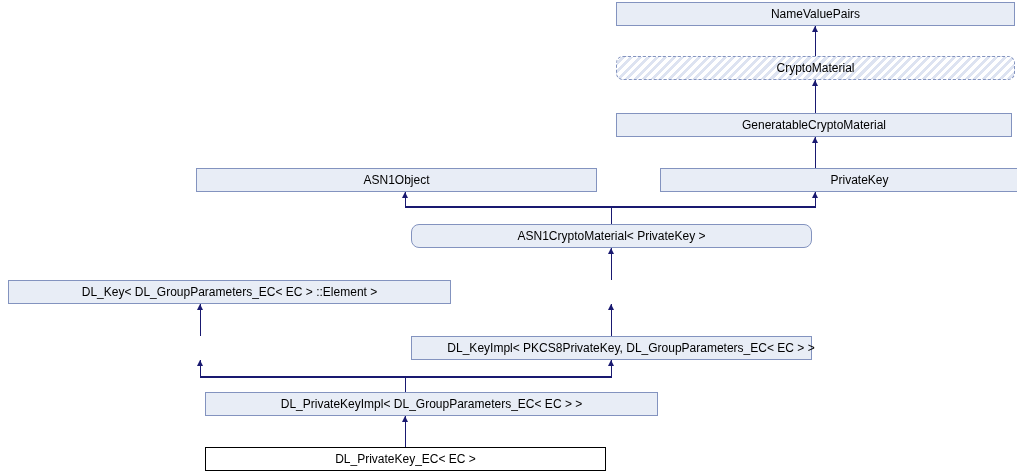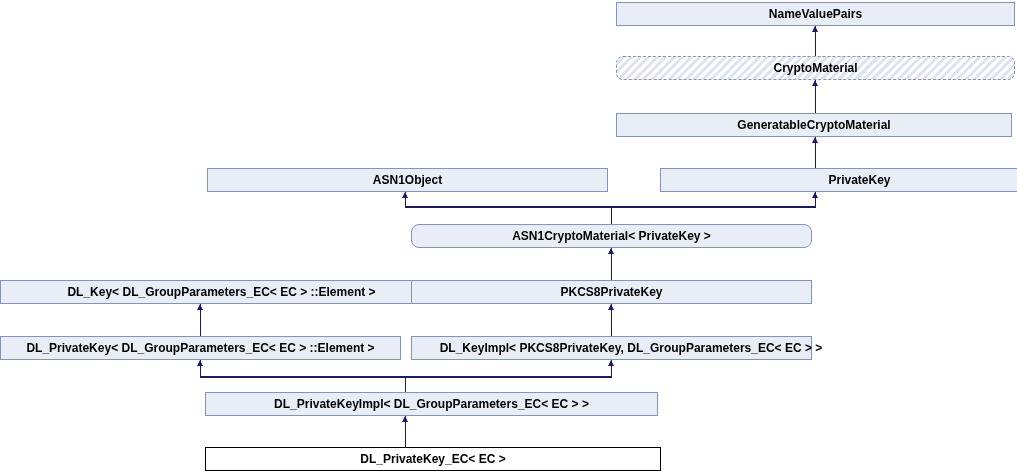--- a/index.html
+++ b/index.html
@@ -4,21 +4,21 @@
 <style>
   :root {
     --background: #ffffff;
     --node-fill: #e8edf6;
     --node-border: #8393bf;
     --edge: #191970;
     --current-node-fill: #ffffff;
     --current-node-border: #000000;
     --hatch-stripe: #dde3f1;
   }
-  * { margin: 0; padding: 0; font-weight: bold; }
+  * { margin: 0; padding: 0; }
   body {
     background: var(--background);
     font-family: "Liberation Sans", sans-serif;
   }
   .canvas {
     position: relative;
     width: 1017px;
     height: 472px;
     background: var(--background);
     overflow: hidden;
@@ -74,45 +74,39 @@
 
   <div class="node" style="left:616px; top:2px;   width:399px;">
       <span>NameValuePairs</span>
     </div>
   <div class="node hatched" style="left:616px; top:56px; width:399px;border-radius:7px;">
       <span>CryptoMaterial</span>
     </div>
   <div class="node" style="left:616px; top:113px; width:396px;">
       <span>GeneratableCryptoMaterial</span>
     </div>
-  <div class="node" style="left:207px; top:168px; width:401px;">
+  <div class="node" style="left:196px; top:168px; width:401px;">
       <span>ASN1Object</span>
     </div>
   <div class="node" style="left:616px; top:168px; width:399px;margin-left:44px;">
       <span>PrivateKey</span>
     </div>
   <div class="node" style="left:411px; top:224px; width:401px;border-radius:8px;">
       <span>ASN1CryptoMaterial&lt; PrivateKey &gt;</span>
     </div>
-  <div class="node" style="left:0px;   top:280px; width:443px;">
+  <div class="node" style="left:8px;   top:280px; width:443px;">
       <span>DL_Key&lt; DL_GroupParameters_EC&lt; EC &gt; ::Element &gt;</span>
-    </div>
-  <div class="node" style="left:411px; top:280px; width:401px;">
-      <span>PKCS8PrivateKey</span>
-    </div>
-  <div class="node" style="left:0px;   top:336px; width:401px;">
-      <span>DL_PrivateKey&lt; DL_GroupParameters_EC&lt; EC &gt; ::Element &gt;</span>
     </div>
   <div class="node" style="left:411px; top:336px; width:401px;padding-left:39px;">
       <span>DL_KeyImpl&lt; PKCS8PrivateKey, DL_GroupParameters_EC&lt; EC &gt; &gt;</span>
     </div>
   <div class="node" style="left:205px; top:392px; width:453px;">
       <span>DL_PrivateKeyImpl&lt; DL_GroupParameters_EC&lt; EC &gt; &gt;</span>
     </div>
-  <div class="node current" style="left:205px; top:447px; width:456px;">
+  <div class="node current" style="left:205px; top:447px; width:401px;">
       <span>DL_PrivateKey_EC&lt; EC &gt;</span>
     </div>
 
   <div class="vline" style="left:814.7px; top:26px;  height:30px;"></div>
   <div class="arrow" style="left:812px;   top:26px;"></div>
 
   <div class="vline" style="left:814.7px; top:80px;  height:33px;"></div>
   <div class="arrow" style="left:812px;   top:80px;"></div>
 
   <div class="vline" style="left:814.7px; top:137px; height:31px;"></div>

